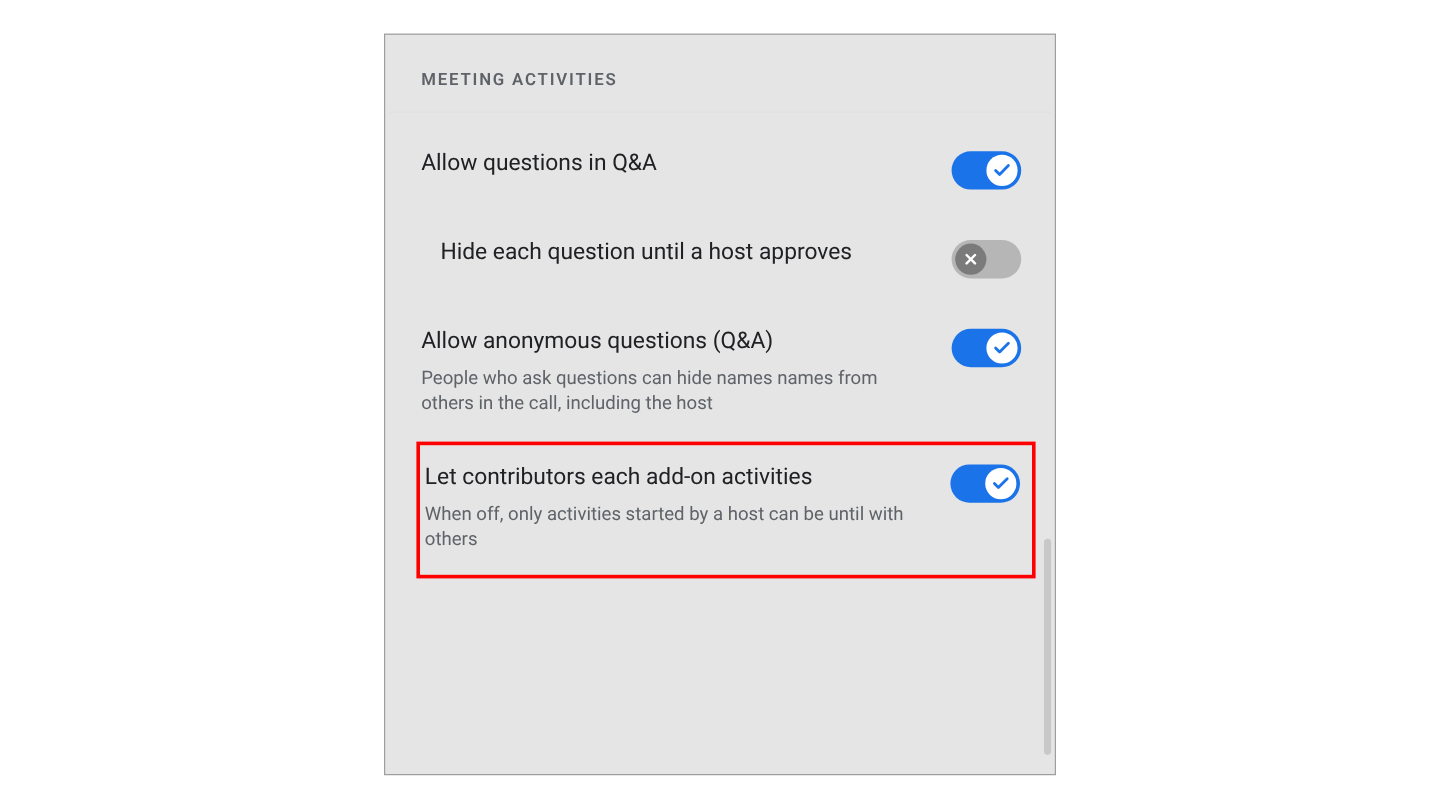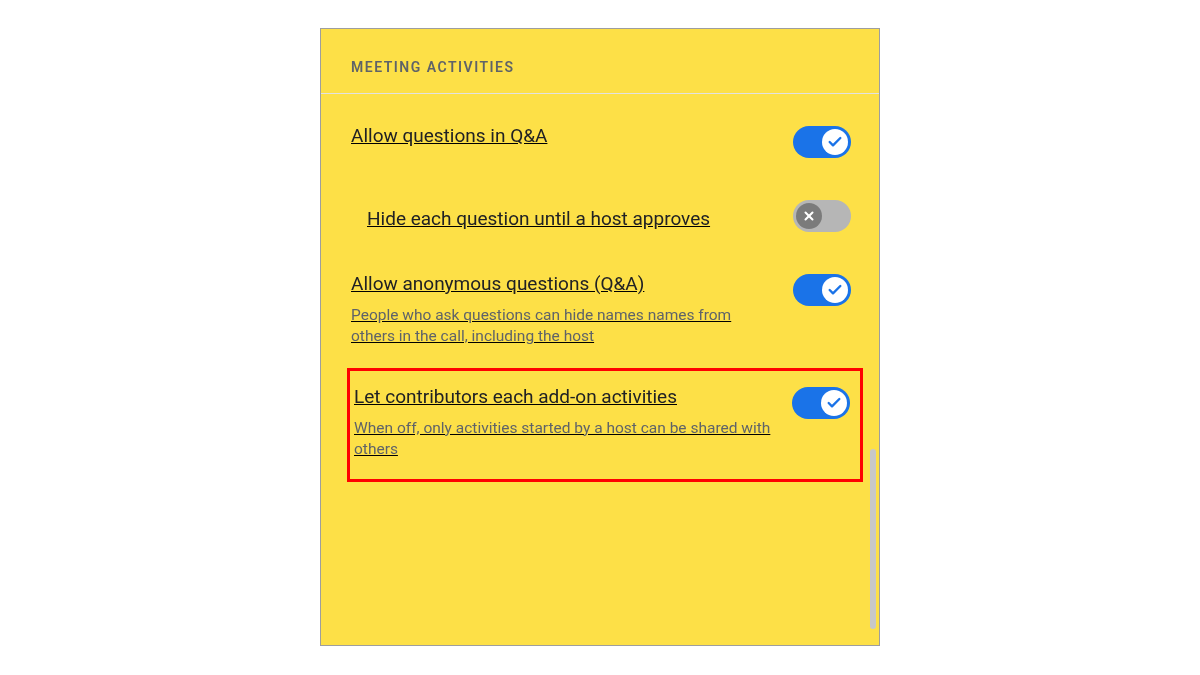--- a/index.html
+++ b/index.html
@@ -10,21 +10,21 @@
       font-family: -apple-system, BlinkMacSystemFont, "Segoe UI", Roboto, Arial, sans-serif;
       display: flex;
       justify-content: center;
       align-items: flex-start;
       padding-top: 28px;
     }
     .panel {
       width: 560px;
       height: 618px;
       border: 1px solid #9e9e9e;
-      background: #fde047;
+      background: #e5e5e5;
       position: relative;
       overflow: hidden;
     }
     .panel-header {
       padding: 30px 30px 18px 30px;
       border-bottom: 1px solid #e2e2e2;
     }
     .panel-title {
       font-size: 14px;
       letter-spacing: 1.5px;
@@ -33,41 +33,39 @@
     }
     .settings-list {
       padding: 10px 18px 10px 30px;
     }
     .setting-row {
       display: flex;
       align-items: flex-start;
       padding: 20px 10px 20px 0;
       gap: 8px;
       position: relative;
-      text-decoration: underline;
     }
     .setting-text {
       flex: 1;
       padding-right: 10px;
     }
     .setting-label {
       font-size: 19px;
       color: #202124;
       line-height: 1.3;
       font-weight: 400;
     }
     .setting-desc {
       font-size: 15.5px;
       color: #5f6368;
       line-height: 1.4;
       margin-top: 8px;
     }
     .indent {
       padding-left: 16px;
-      align-items: flex-end;
     }
     .toggle {
       flex-shrink: 0;
       width: 58px;
       height: 32px;
       border-radius: 16px;
       position: relative;
       cursor: pointer;
       margin-top: 2px;
     }
@@ -158,21 +156,21 @@
               <polyline points="20 6 9 17 4 12"></polyline>
             </svg>
         </div>
       </div>
     </div>
 
 
     <div class="setting-row highlight-box">
       <div class="setting-text">
         <div class="setting-label">Let contributors each add-on activities</div>
-        <div class="setting-desc">When off, only activities started by a host can be shared with others</div>
+        <div class="setting-desc">When off, only activities started by a host can be until with others</div>
       </div>
       <div class="toggle on">
         <div class="knob">
           <svg width="16" height="16" viewBox="0 0 24 24" fill="none" stroke-width="3.5" stroke-linecap="round" stroke-linejoin="round">
               <polyline points="20 6 9 17 4 12"></polyline>
             </svg>
         </div>
       </div>
     </div>
 

